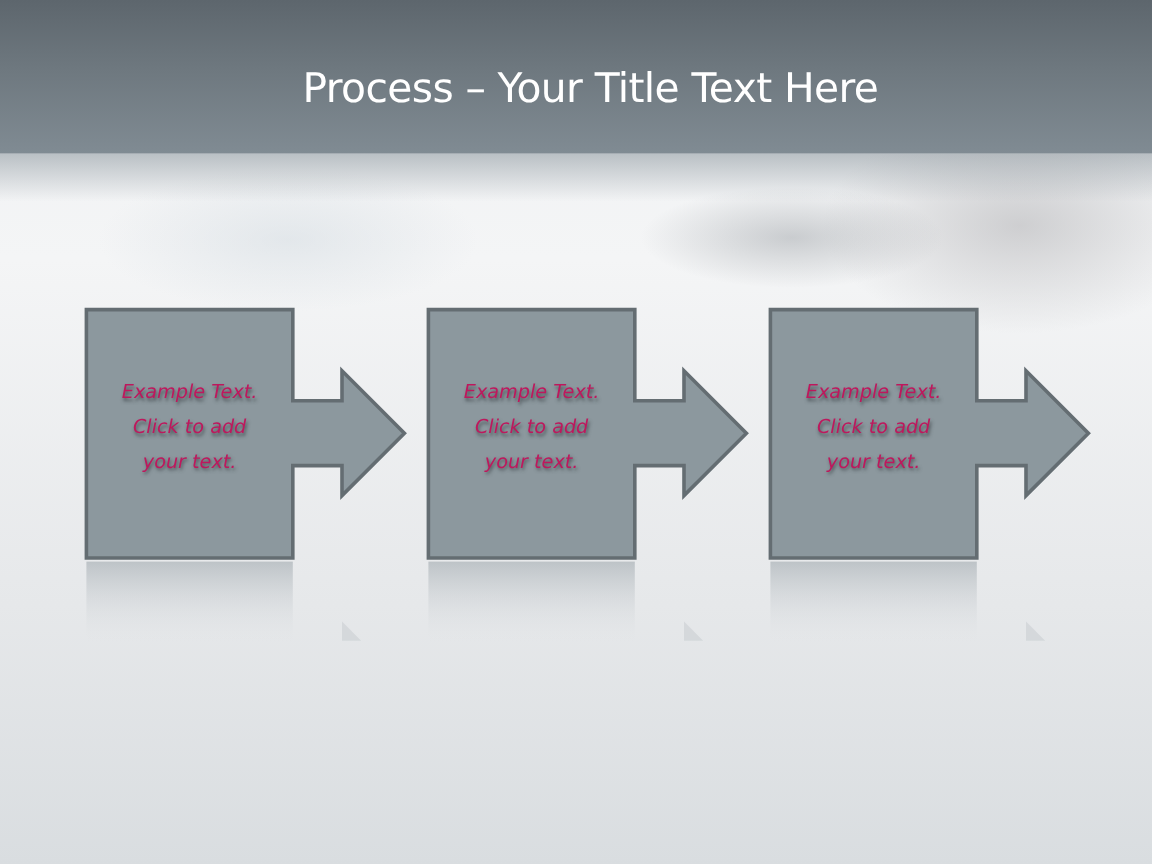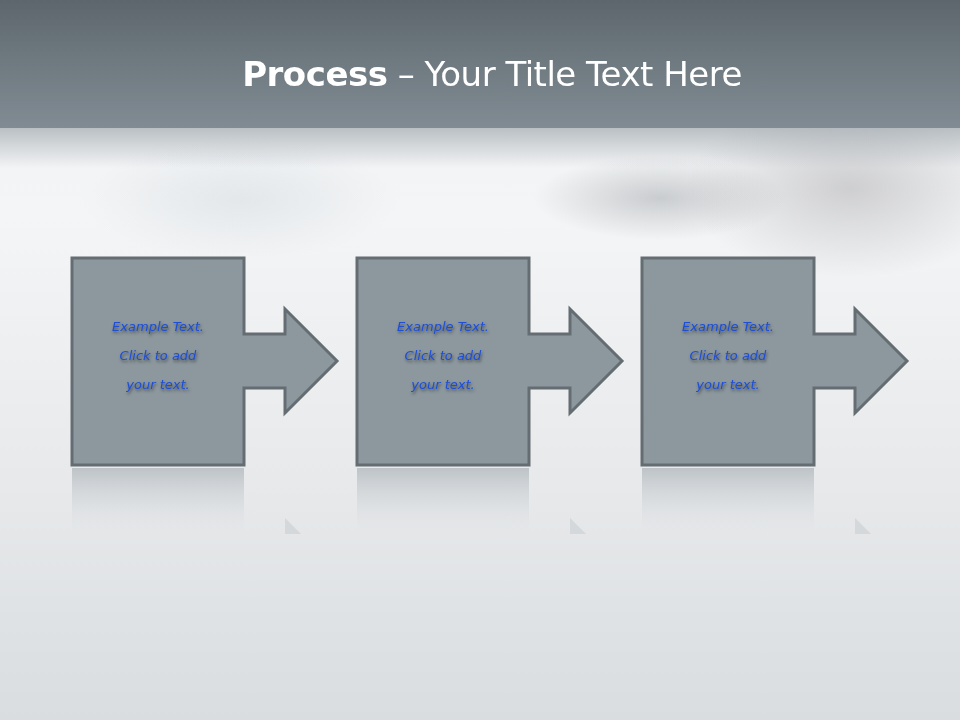--- a/index.html
+++ b/index.html
@@ -25,26 +25,26 @@
   }
   .header-fade {
     position: absolute; left: 0; top: 128px; width: 960px; height: 40px;
     background: linear-gradient(180deg, rgba(140,150,157,0.55), rgba(240,242,244,0));
   }
   .title {
     position: absolute; left: 0; top: 52px; width: 984px; text-align: center;
     color: #ffffff; font-size: 34px; line-height: 44px;
     font-family: "DejaVu Sans", sans-serif; letter-spacing: -0.5px;
   }
-  .title .bold { font-weight: bold; text-align: center; }
+  .title .bold { font-weight: normal; text-align: center; }
   .step { position: absolute; top: 256px; width: 270px; height: 290px; }
   .step svg.shape { position: absolute; left: 0; top: 0; overflow: visible; }
   .step .text {
     position: absolute; left: 0; top: 56px; width: 174px; text-align: center;
-    color: #1d4ed8; font-style: italic; font-size: 13px; line-height: 29px;
+    color: #be185d; font-style: italic; font-size: 16px; line-height: 29px;
     text-shadow: 1px 2px 3px rgba(40,45,50,0.7);
     font-family: "DejaVu Sans", sans-serif;
   }
 </style>
 </head>
 <body>
 
 <div class="bg-glow"></div>
 <div class="bg-photo"></div>
 

